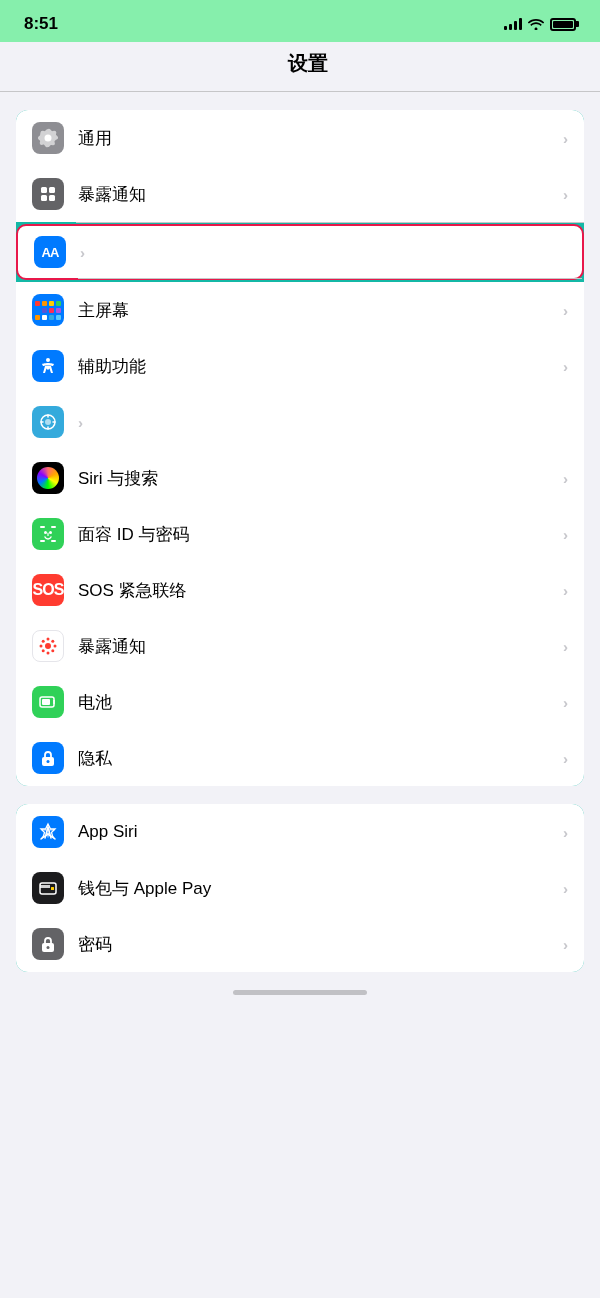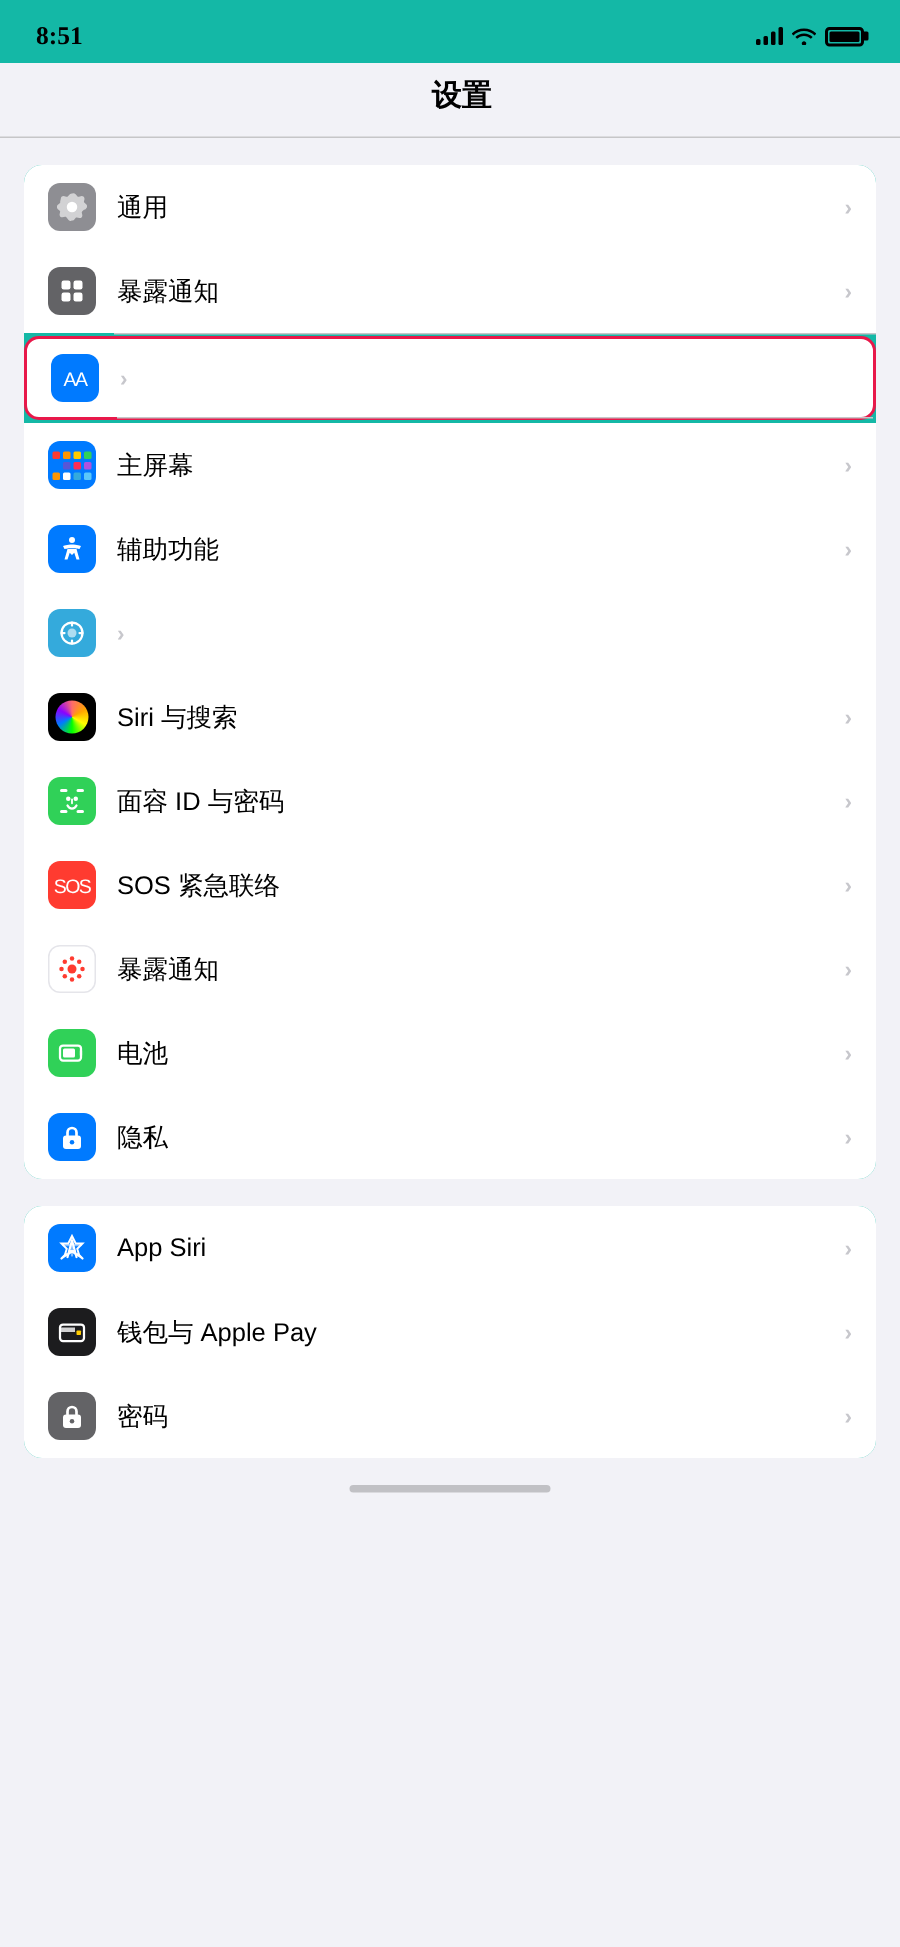--- a/index.html
+++ b/index.html
@@ -10,22 +10,21 @@
       font-family: -apple-system, "PingFang SC", "Helvetica Neue", Arial, sans-serif;
       overflow-x: hidden;
     }
 
     
     .status-bar {
       display: flex;
       justify-content: space-between;
       align-items: center;
       padding: 14px 24px 8px 24px;
-      background: #14b8a6;
-      font-family: Liberation Serif, serif;
+      background: #86efac;
     }
     .status-time {
       font-size: 17px;
       font-weight: 600;
       color: #000;
     }
     .status-icons {
       display: flex;
       align-items: center;
       gap: 6px;
@@ -161,21 +160,21 @@
     }
     .dot {
       width: 5px;
       height: 5px;
       border-radius: 1px;
     }
 
     
     .aa-text {
       font-size: 13px;
-      font-weight: 400;
+      font-weight: 700;
       color: #fff;
       letter-spacing: -1px;
     }
 
     
     .siri-ball {
       width: 22px;
       height: 22px;
       border-radius: 50%;
       background: conic-gradient(#ff6b6b, #ffa500, #ffff00, #00ff00, #007aff, #8b00ff, #ff6b6b);
@@ -313,21 +312,21 @@
         <path d="M7 13s1 2 3 2 3-2 3-2" stroke="white" stroke-width="1.5" stroke-linecap="round"></path>
         <path d="M10 9v2.5" stroke="white" stroke-width="1.2" stroke-linecap="round"></path>
       </svg>
     </div>
     <span class="item-label">面容 ID 与密码</span>
     <span class="chevron">›</span>
   </div>
 
   <div class="settings-item">
     <div class="item-icon" style="background:#ff3b30;">
-      <span style="font-size:13px; font-weight:400; color:white; letter-spacing:-1px;">SOS</span>
+      <span style="font-size:16px; font-weight:700; color:white; letter-spacing:-1px;">SOS</span>
     </div>
     <span class="item-label">SOS 紧急联络</span>
     <span class="chevron">›</span>
   </div>
 
   <div class="settings-item">
     <div class="item-icon" style="background:#fff; border:1px solid #e5e5ea;">
       <svg width="22" height="22" viewBox="0 0 22 22" fill="none">
         <circle cx="11" cy="11" r="3" fill="#ff3b30"></circle>
         <circle cx="11" cy="4" r="1.5" fill="#ff3b30"></circle>

